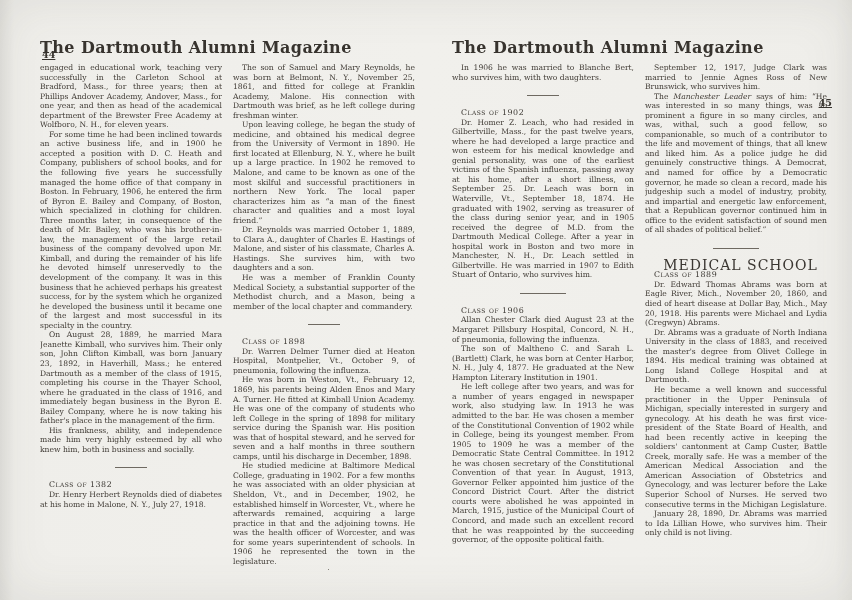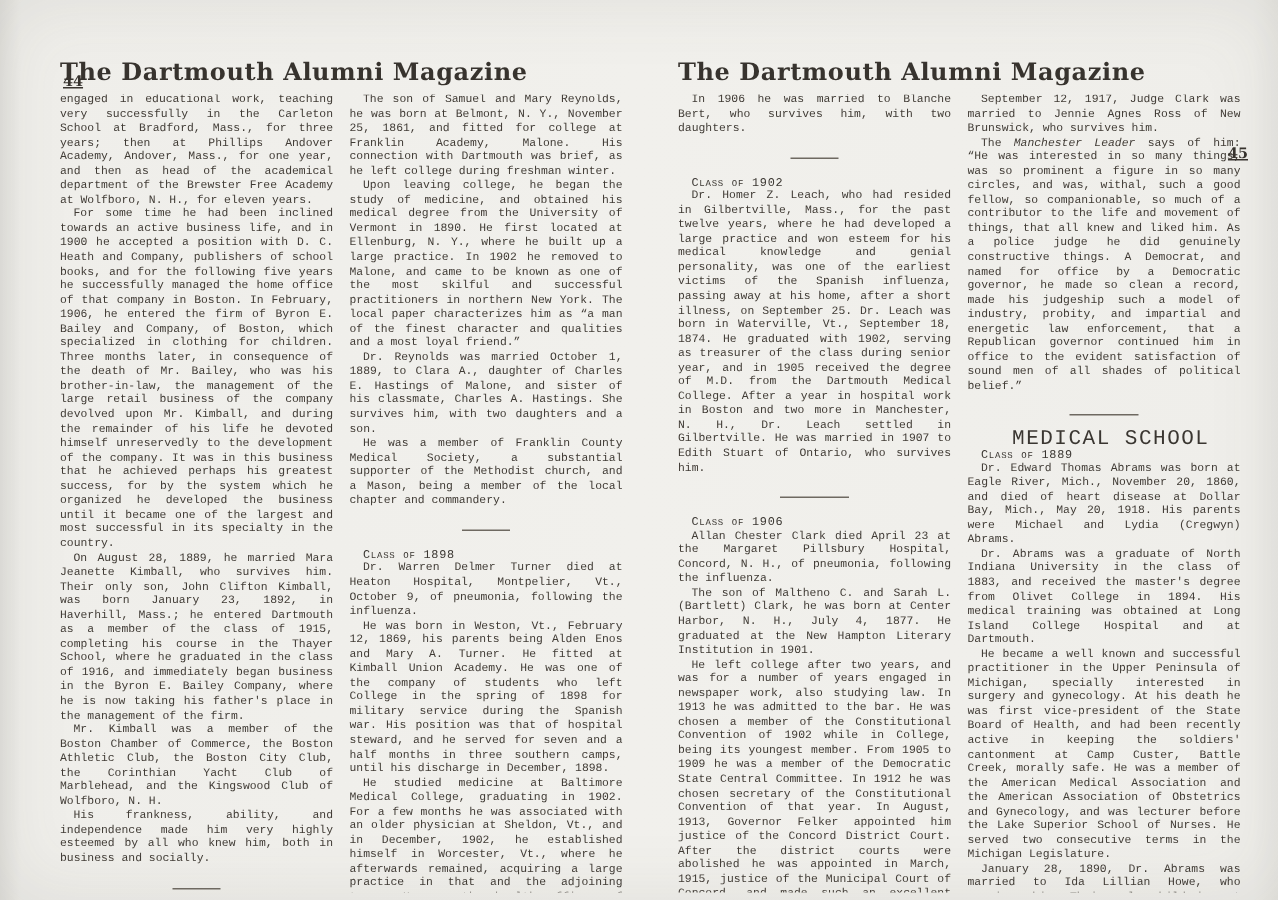--- a/index.html
+++ b/index.html
@@ -17,21 +17,21 @@
   .page{position:absolute;top:38px;}
   .page-left{left:40px;width:376px;}
   .page-right{left:452px;width:384px;}
   .page-header{position:relative;height:16px;margin-bottom:9px;}
   .page-header .mag-title{
     text-align:left;font-size:16px;font-weight:bold;letter-spacing:0.4px;color:#37332e;
   }
   .page-number{position:absolute;top:11px;font-size:9.6px;font-weight:bold;color:#37332e;text-decoration:underline;}
   .page-left .page-number{left:2px;}
   .page-right .page-number{right:4px;margin-top:48px;}
-  .columns{display:flex;gap:11px;font-family:Liberation Mono, monospace;}
+  .columns{display:flex;gap:11px;}
   .col{
     width:182px;height:532px;overflow:hidden;
     font-size:7.6px;line-height:9.55px;text-align:justify;
     color:#403b35;
   }
   .col p{margin:0;text-indent:9px;}
   .col p.noindent{text-indent:0;}
   .rule{
     border:none;border-top:1px solid #6e6961;height:0;
     width:32px;margin:13px auto 12px auto;
@@ -58,21 +58,20 @@
   <div class="page page-left">
     <div class="page-header">
       <span class="page-number">44</span>
       <div class="mag-title">The Dartmouth Alumni Magazine</div>
     </div>
     <div class="columns">
       <div class="col">
         <p class="noindent">engaged in educational work, teaching very successfully in the Carleton School at Bradford, Mass., for three years; then at Phillips Andover Academy, Andover, Mass., for one year, and then as head of the academical department of the Brewster Free Academy at Wolfboro, N. H., for eleven years.</p>
         <p>For some time he had been inclined towards an active business life, and in 1900 he accepted a position with D. C. Heath and Company, publishers of school books, and for the following five years he successfully managed the home office of that company in Boston. In February, 1906, he entered the firm of Byron E. Bailey and Company, of Boston, which specialized in clothing for children. Three months later, in consequence of the death of Mr. Bailey, who was his brother-in-law, the management of the large retail business of the company devolved upon Mr. Kimball, and during the remainder of his life he devoted himself unreservedly to the development of the company. It was in this business that he achieved perhaps his greatest success, for by the system which he organized he developed the business until it became one of the largest and most successful in its specialty in the country.</p>
         <p>On August 28, 1889, he married Mara Jeanette Kimball, who survives him. Their only son, John Clifton Kimball, was born January 23, 1892, in Haverhill, Mass.; he entered Dartmouth as a member of the class of 1915, completing his course in the Thayer School, where he graduated in the class of 1916, and immediately began business in the Byron E. Bailey Company, where he is now taking his father's place in the management of the firm.</p>
-        <p>Mr. Kimball was a member of the Boston Chamber of Commerce, the Boston Athletic Club, the Boston City Club, the Corinthian Yacht Club of Marblehead, and the Kingswood Club of Wolfboro, N. H.</p>
         <p>His frankness, ability, and independence made him very highly esteemed by all who knew him, both in business and socially.</p>
         <hr class="rule">
         <p class="class-heading">Class of 1382</p>
         <p>Dr. Henry Herbert Reynolds died of diabetes at his home in Malone, N. Y., July 27, 1918.</p>
       </div>
       <div class="col">
         <p>The son of Samuel and Mary Reynolds, he was born at Belmont, N. Y., November 25, 1861, and fitted for college at Franklin Academy, Malone. His connection with Dartmouth was brief, as he left college during freshman winter.</p>
         <p>Upon leaving college, he began the study of medicine, and obtained his medical degree from the University of Vermont in 1890. He first located at Ellenburg, N. Y., where he built up a large practice. In 1902 he removed to Malone, and came to be known as one of the most skilful and successful practitioners in northern New York. The local paper characterizes him as “a man of the finest character and qualities and a most loyal friend.”</p>
         <p>Dr. Reynolds was married October 1, 1889, to Clara A., daughter of Charles E. Hastings of Malone, and sister of his classmate, Charles A. Hastings. She survives him, with two daughters and a son.</p>
         <p>He was a member of Franklin County Medical Society, a substantial supporter of the Methodist church, and a Mason, being a member of the local chapter and commandery.</p>
@@ -92,21 +91,21 @@
       <div class="mag-title">The Dartmouth Alumni Magazine</div>
     </div>
     <div class="columns">
       <div class="col">
         <p>In 1906 he was married to Blanche Bert, who survives him, with two daughters.</p>
         <hr class="rule">
         <p class="class-heading">Class of 1902</p>
         <p>Dr. Homer Z. Leach, who had resided in Gilbertville, Mass., for the past twelve years, where he had developed a large practice and won esteem for his medical knowledge and genial personality, was one of the earliest victims of the Spanish influenza, passing away at his home, after a short illness, on September 25. Dr. Leach was born in Waterville, Vt., September 18, 1874. He graduated with 1902, serving as treasurer of the class during senior year, and in 1905 received the degree of M.D. from the Dartmouth Medical College. After a year in hospital work in Boston and two more in Manchester, N. H., Dr. Leach settled in Gilbertville. He was married in 1907 to Edith Stuart of Ontario, who survives him.</p>
         <hr class="rule wide">
         <p class="class-heading">Class of 1906</p>
-        <p>Allan Chester Clark died April 23 at the Margaret Pillsbury Hospital, Concord, N. H., of pneumonia, following the influenza.</p>
+        <p>Allan Chester Clark died August 23 at the Margaret Pillsbury Hospital, Concord, N. H., of pneumonia, following the influenza.</p>
         <p>The son of Maltheno C. and Sarah L. (Bartlett) Clark, he was born at Center Harbor, N. H., July 4, 1877. He graduated at the New Hampton Literary Institution in 1901.</p>
         <p>He left college after two years, and was for a number of years engaged in newspaper work, also studying law. In 1913 he was admitted to the bar. He was chosen a member of the Constitutional Convention of 1902 while in College, being its youngest member. From 1905 to 1909 he was a member of the Democratic State Central Committee. In 1912 he was chosen secretary of the Constitutional Convention of that year. In August, 1913, Governor Felker appointed him justice of the Concord District Court. After the district courts were abolished he was appointed in March, 1915, justice of the Municipal Court of Concord, and made such an excellent record that he was reappointed by the succeeding governor, of the opposite political faith.</p>
       </div>
       <div class="col">
         <p>September 12, 1917, Judge Clark was married to Jennie Agnes Ross of New Brunswick, who survives him.</p>
         <p><span>The </span><i>Manchester Leader</i><span> says of him: “He was interested in so many things, was so prominent a figure in so many circles, and was, withal, such a good fellow, so companionable, so much of a contributor to the life and movement of things, that all knew and liked him. As a police judge he did genuinely constructive things. A Democrat, and named for office by a Democratic governor, he made so clean a record, made his judgeship such a model of industry, probity, and impartial and energetic law enforcement, that a Republican governor continued him in office to the evident satisfaction of sound men of all shades of political belief.”</span></p>
         <hr class="rule wide">
         <p class="school-heading">MEDICAL SCHOOL</p>
         <p class="class-heading">Class of 1889</p>
         <p>Dr. Edward Thomas Abrams was born at Eagle River, Mich., November 20, 1860, and died of heart disease at Dollar Bay, Mich., May 20, 1918. His parents were Michael and Lydia (Cregwyn) Abrams.</p>

